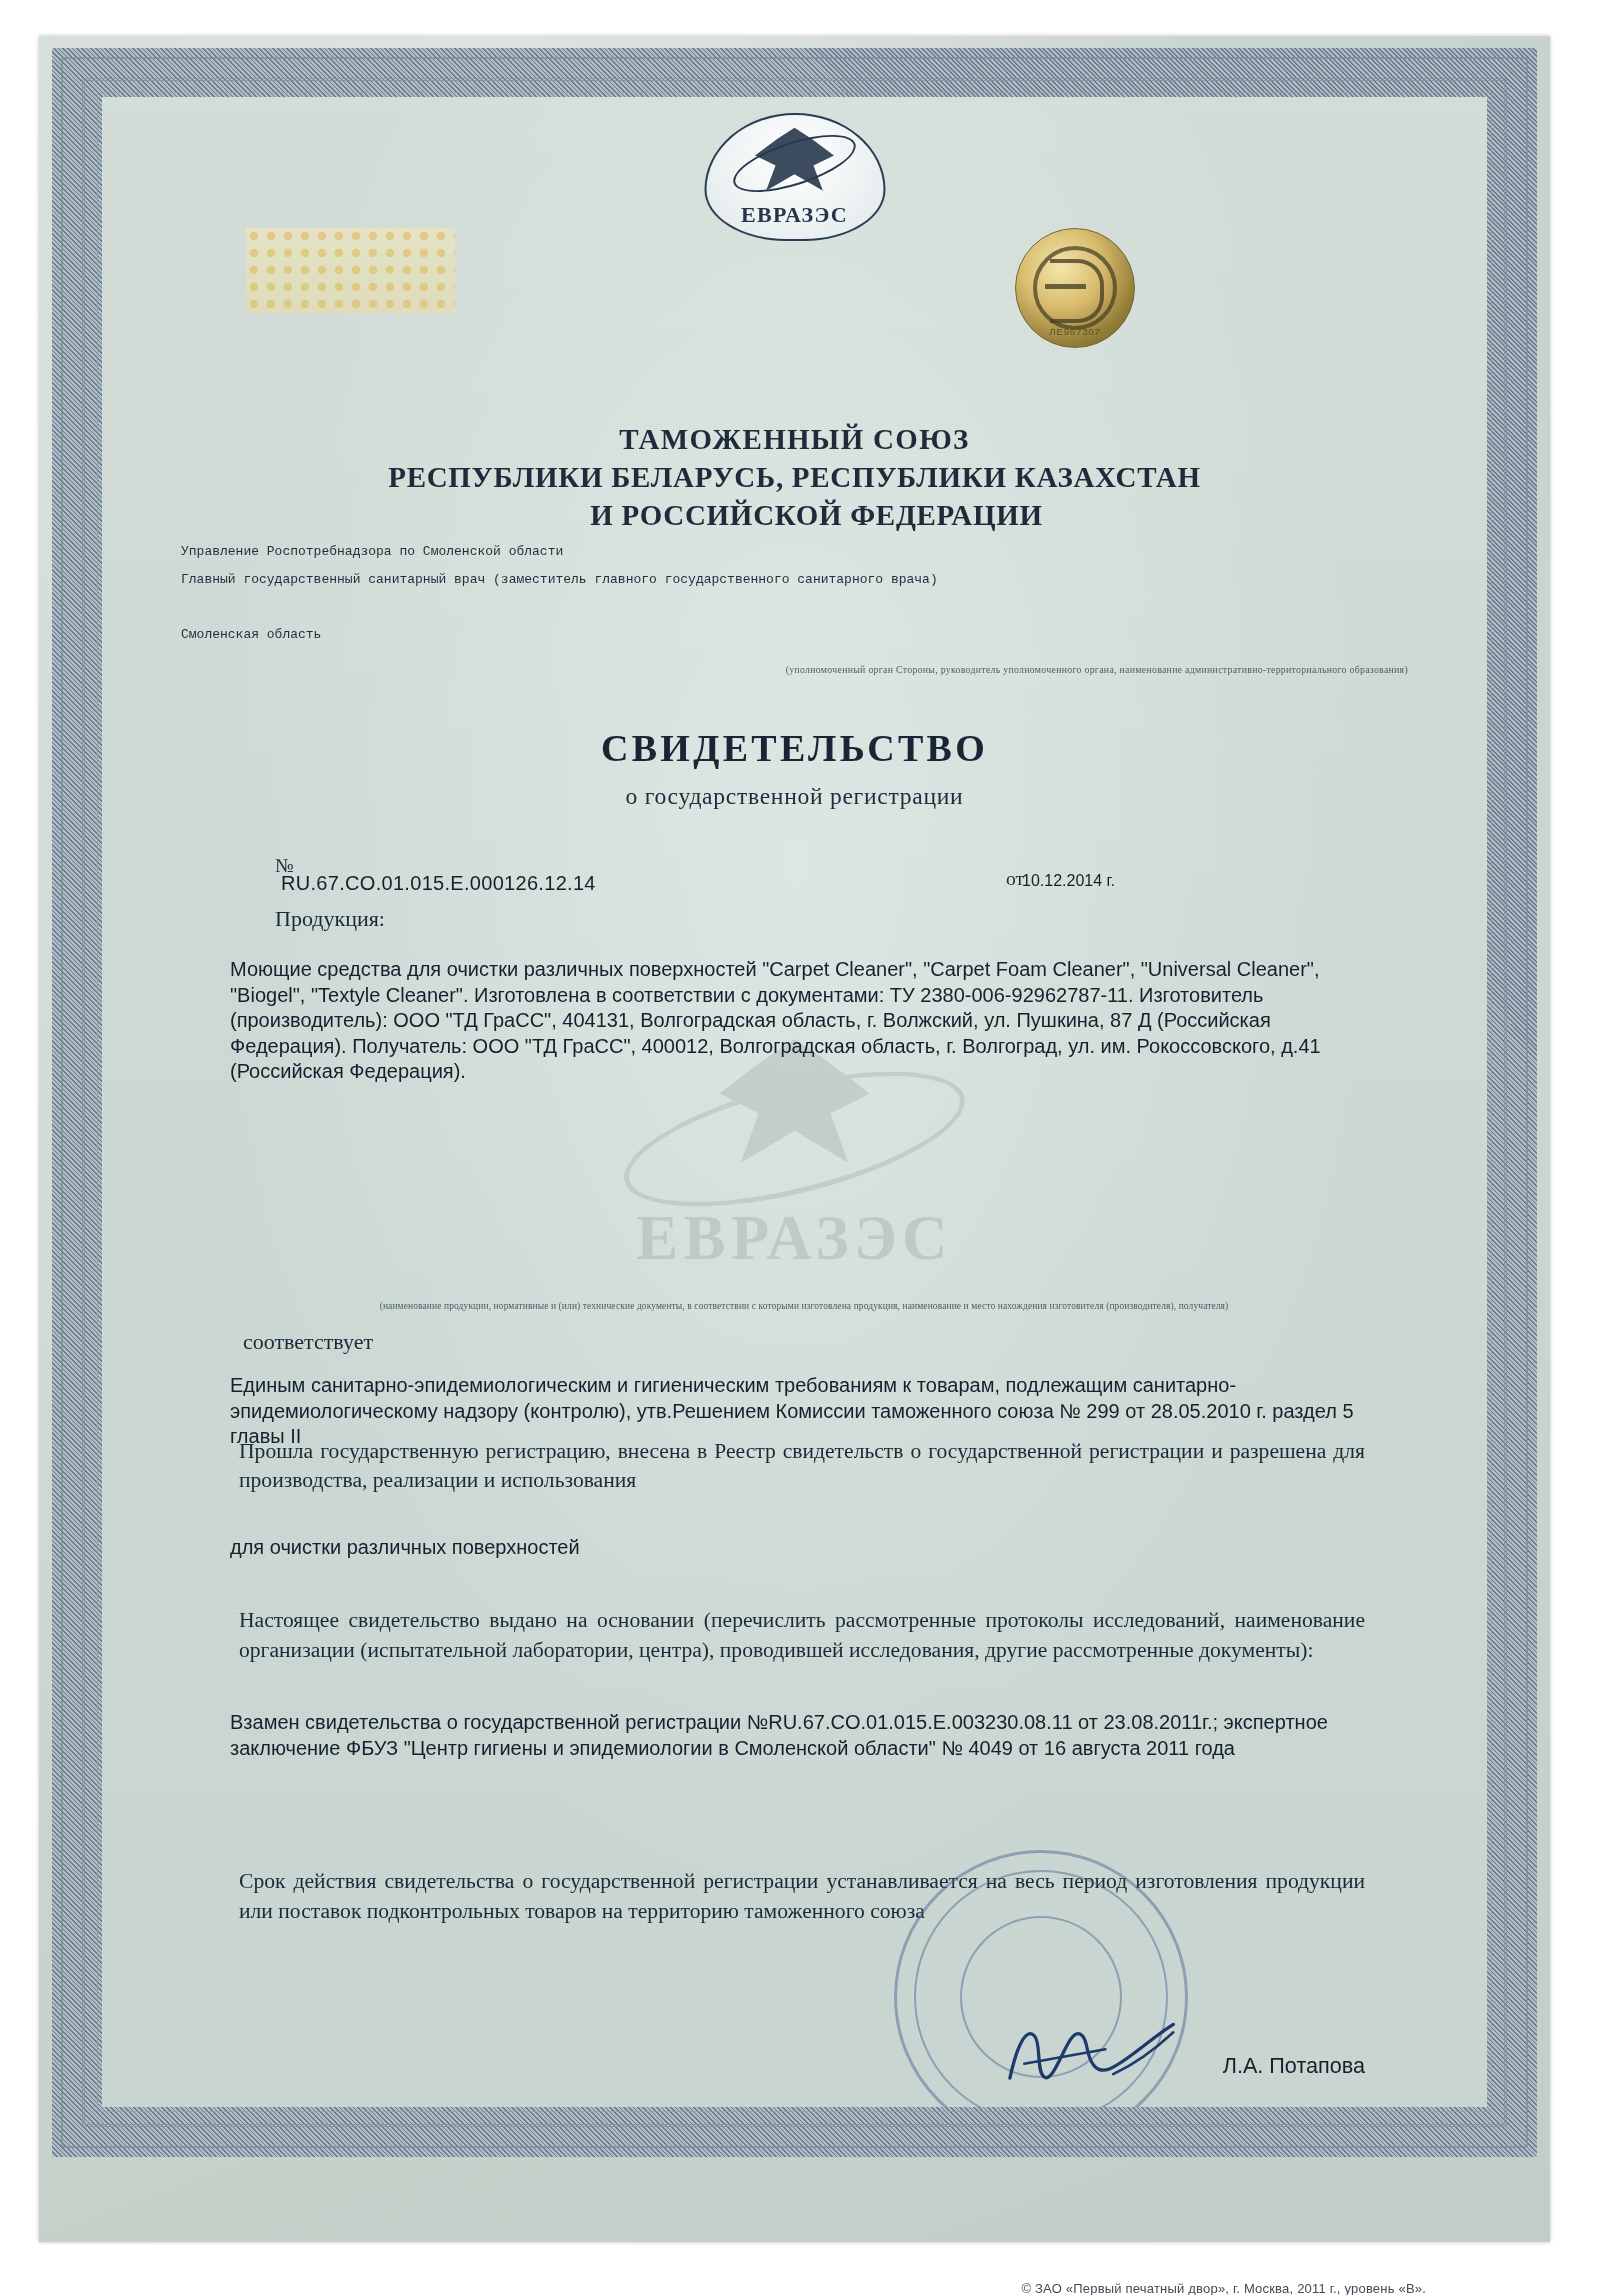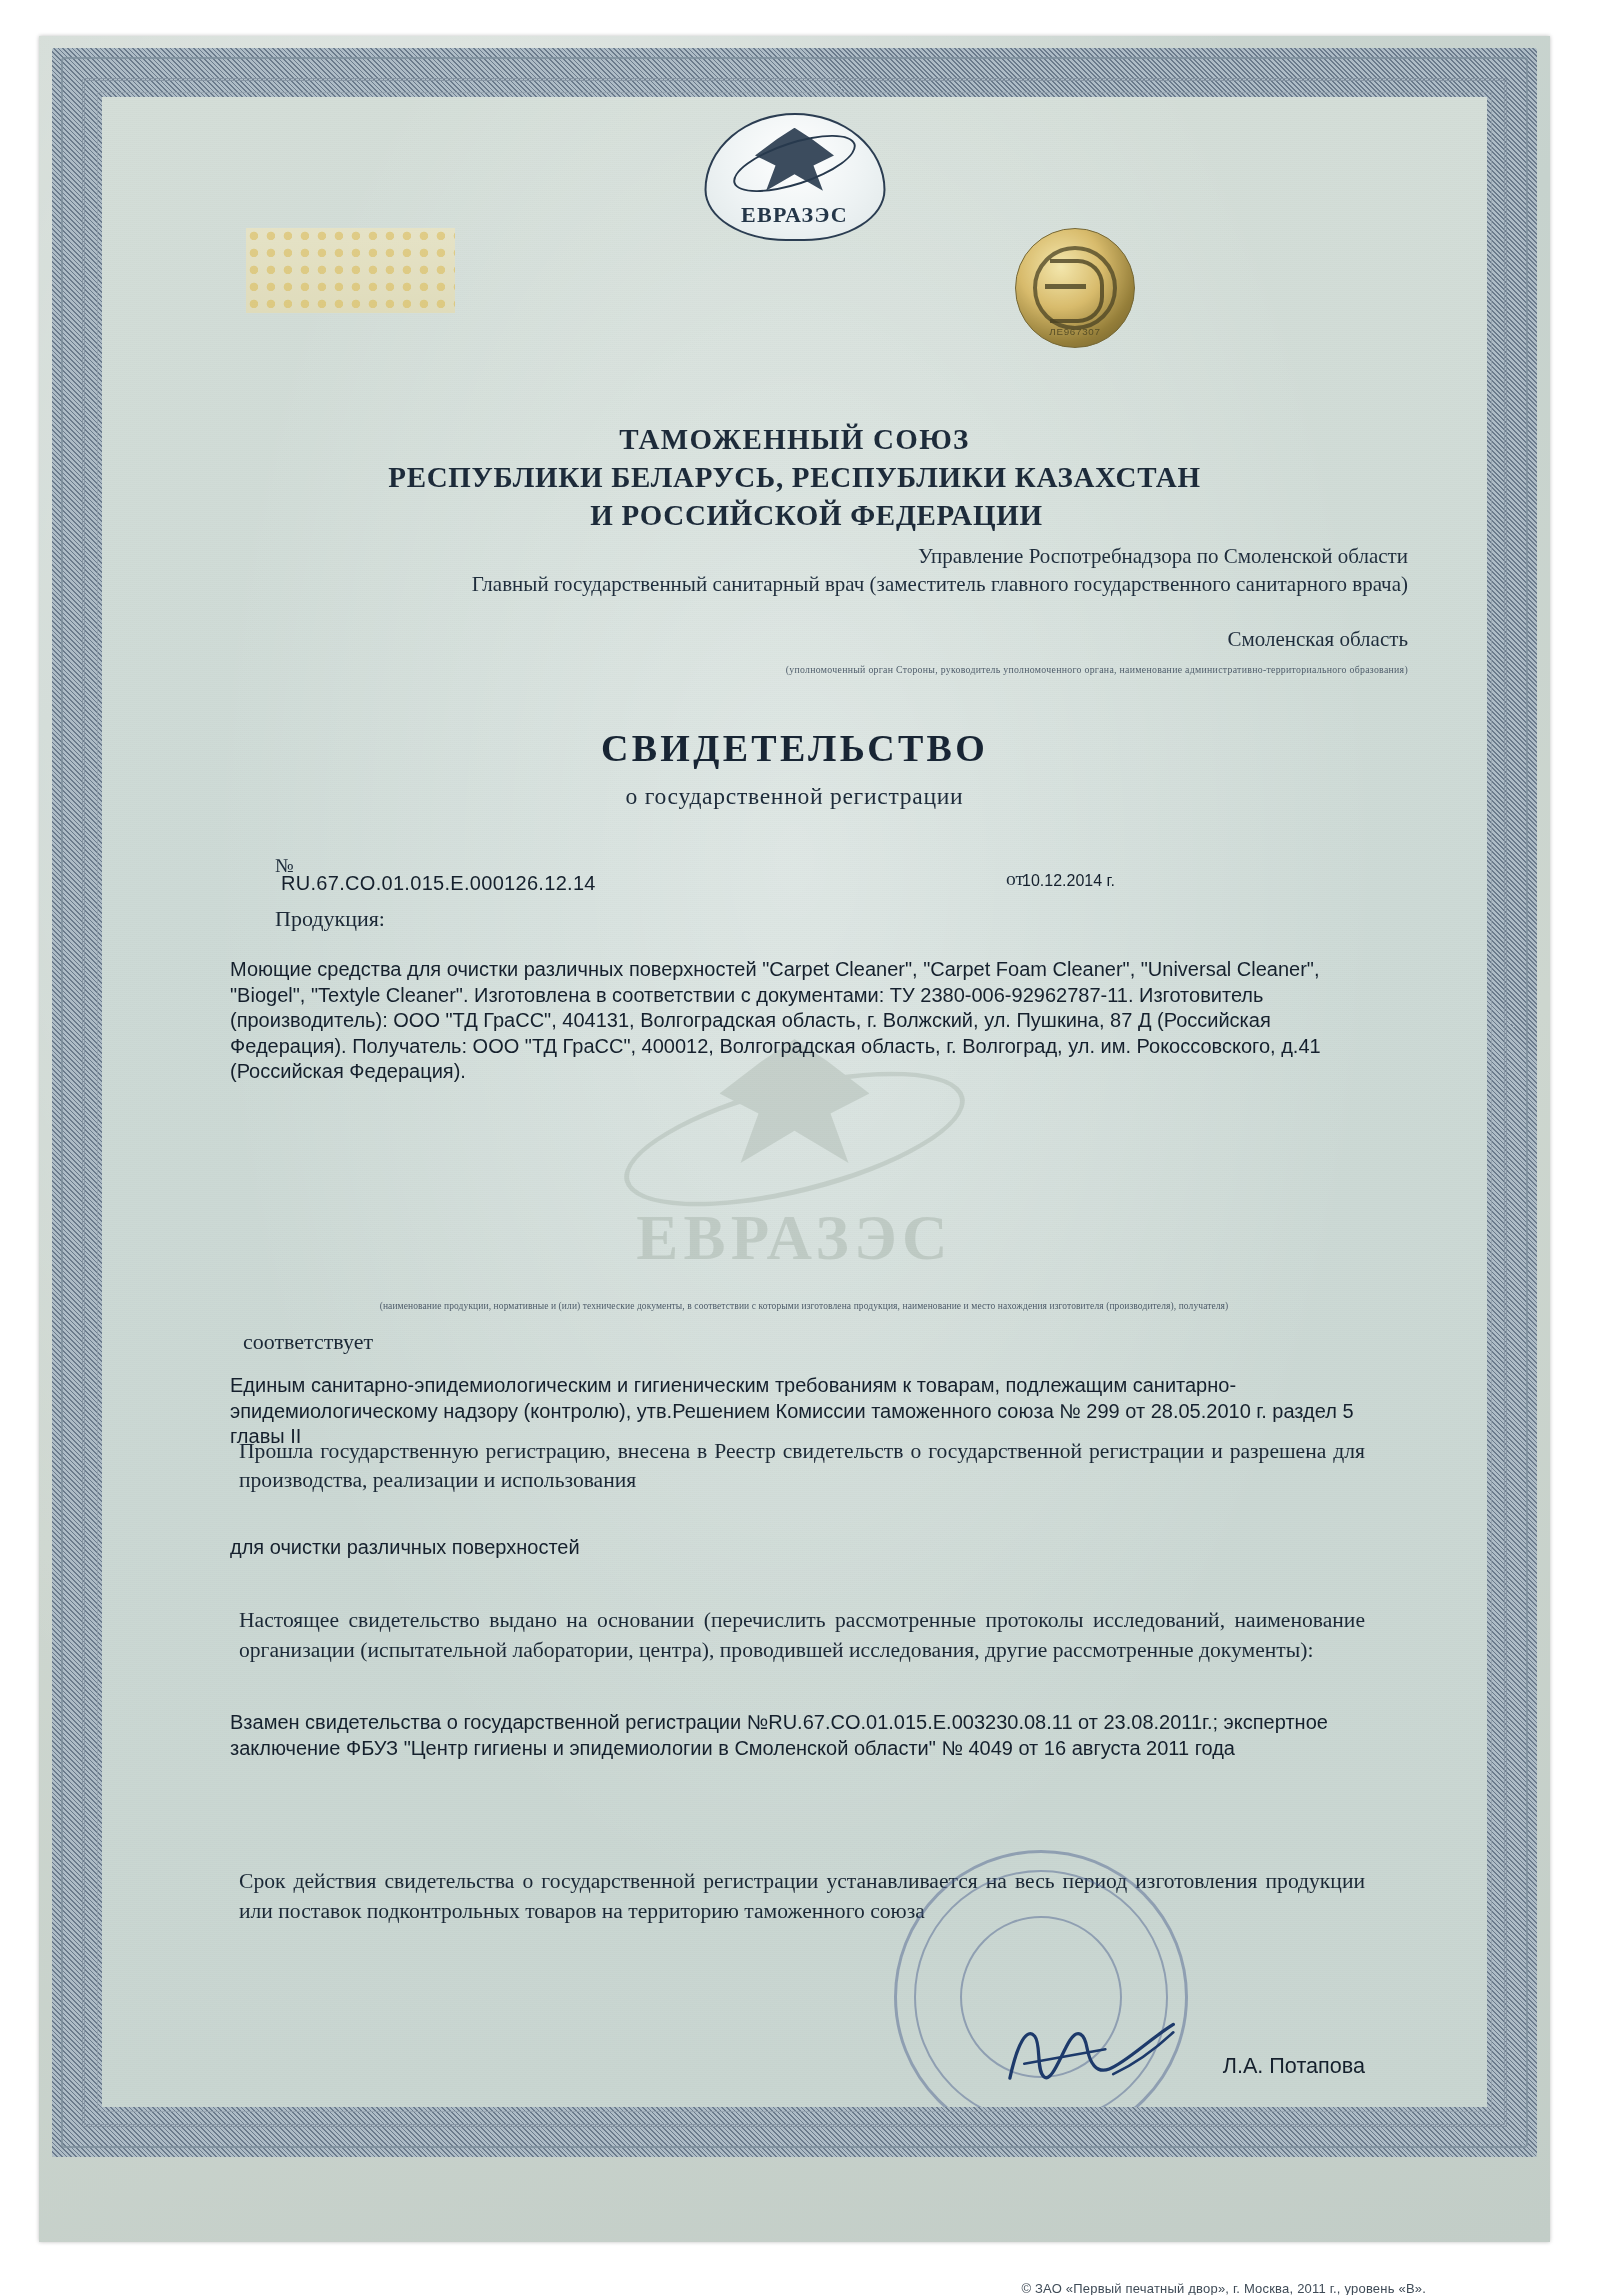--- a/index.html
+++ b/index.html
@@ -205,23 +205,23 @@
     font-family: "Liberation Serif", serif;
     color: #1d2b3a;
   }
   #title1 { top: 326px; font-size: 29px; font-weight: 700; letter-spacing: 1.3px; }
   #title2 { top: 364px; font-size: 29px; font-weight: 700; letter-spacing: 0.7px; }
   #title3 { top: 402px; font-size: 29px; font-weight: 700; letter-spacing: 0.7px; padding-left: 44px; }
 
   .sub {
     position: absolute;
     left: 79px; right: 79px;
-    text-align: right;
-    font-family: Liberation Serif, serif;
-    font-size: 21px;
+    text-align: left;
+    font-family: Liberation Mono, monospace;
+    font-size: 13px;
     color: #1f2d3c;
     line-height: 1.22;
   }
   #org1 { top: 447px; }
   #org2 { top: 475px; }
   #org3 { top: 530px; }
 
   #caption-small {
     position: absolute;
     left: 79px; right: 79px;

